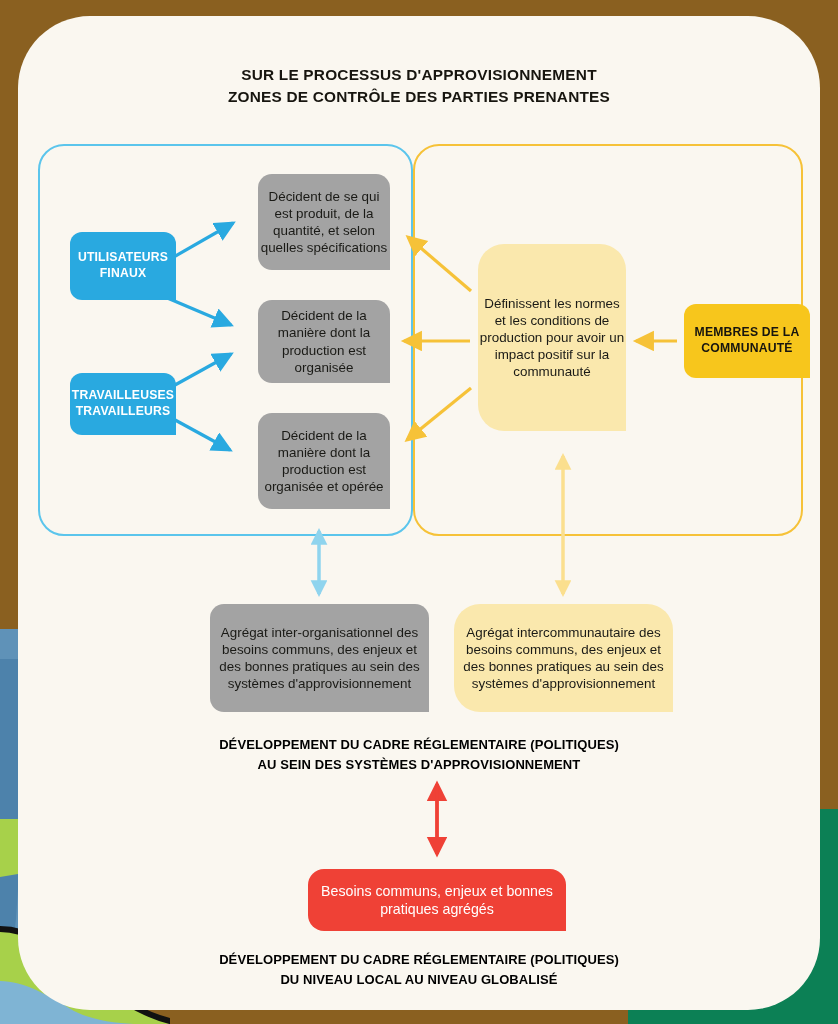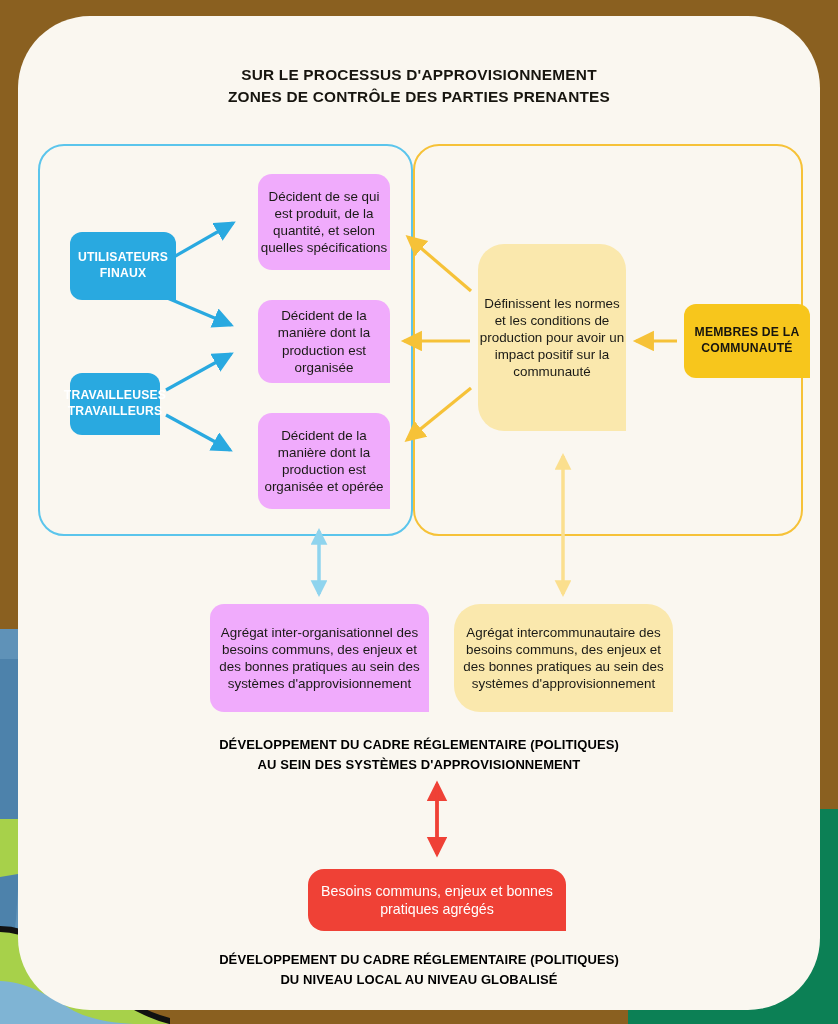--- a/index.html
+++ b/index.html
@@ -93,21 +93,21 @@
   .box-strong-blue {
     background: #29a9e0;
     color: #ffffff;
     font-weight: bold;
     font-size: 12.2px;
     letter-spacing: 0.2px;
     border-radius: 12px 12px 12px 12px;
     border-bottom-right-radius: 0;
   }
   .box-light-blue {
-    background: #f0abfc;
+    background: #a3a3a3;
     color: #1a1a16;
     font-size: 13.4px;
     border-radius: 14px;
     border-bottom-right-radius: 0;
   }
   .box-strong-yellow {
     background: #f7c61c;
     color: #17150f;
     font-weight: bold;
     font-size: 12.2px;
@@ -125,21 +125,21 @@
   .box-red {
     background: #ef4136;
     color: #ffffff;
     font-size: 14.2px;
     border-radius: 16px;
     border-bottom-right-radius: 0;
   }
 
   
   .b-users      { left: 52px;  top: 216px; width: 106px; height: 68px; }
-  .b-workers    { left: 52px;  top: 357px; width: 90px; height: 62px; }
+  .b-workers    { left: 52px;  top: 357px; width: 106px; height: 62px; }
   .b-dec1       { left: 240px; top: 158px; width: 132px; height: 96px; }
   .b-dec2       { left: 240px; top: 284px; width: 132px; height: 83px; }
   .b-dec3       { left: 240px; top: 397px; width: 132px; height: 96px; }
   .b-norms      { left: 460px; top: 228px; width: 148px; height: 187px; }
   .b-community  { left: 666px; top: 288px; width: 126px; height: 74px; }
   .b-agg-blue   { left: 192px; top: 588px; width: 219px; height: 108px; }
   .b-agg-yellow { left: 436px; top: 588px; width: 219px; height: 108px; }
   .b-red        { left: 290px; top: 853px; width: 258px; height: 62px; }
 
   

